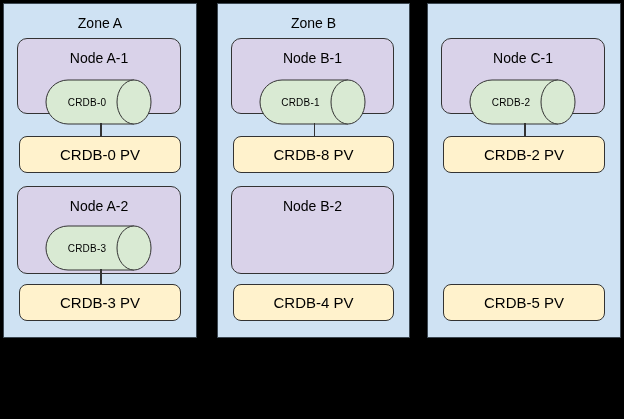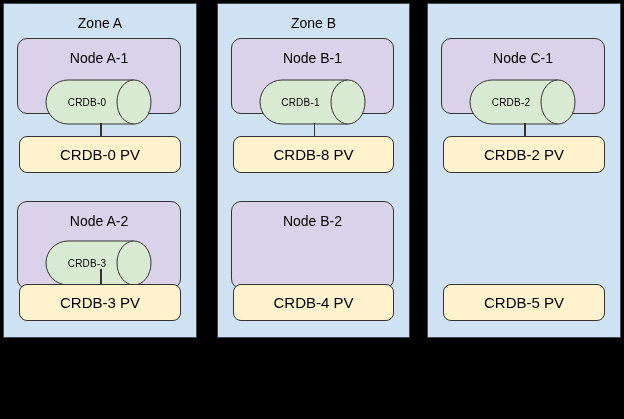--- a/index.html
+++ b/index.html
@@ -41,21 +41,21 @@
   }
 
   .node {
     position: absolute;
     left: 13px; right: 15px;
     background: var(--node-fill);
     border: 1px solid var(--border);
     border-radius: 10px;
   }
   .node-1 { top: 34px;  height: 76px; }
-  .node-2 { top: 182px; height: 88px; margin-top: 15px; }
+  .node-2 { top: 182px; height: 88px; }
 
   .node-label {
     position: absolute;
     top: 11px; left: 0; right: 0;
     text-align: center;
     font-size: 14px;
   }
 
   .cylinder {
     position: absolute;

